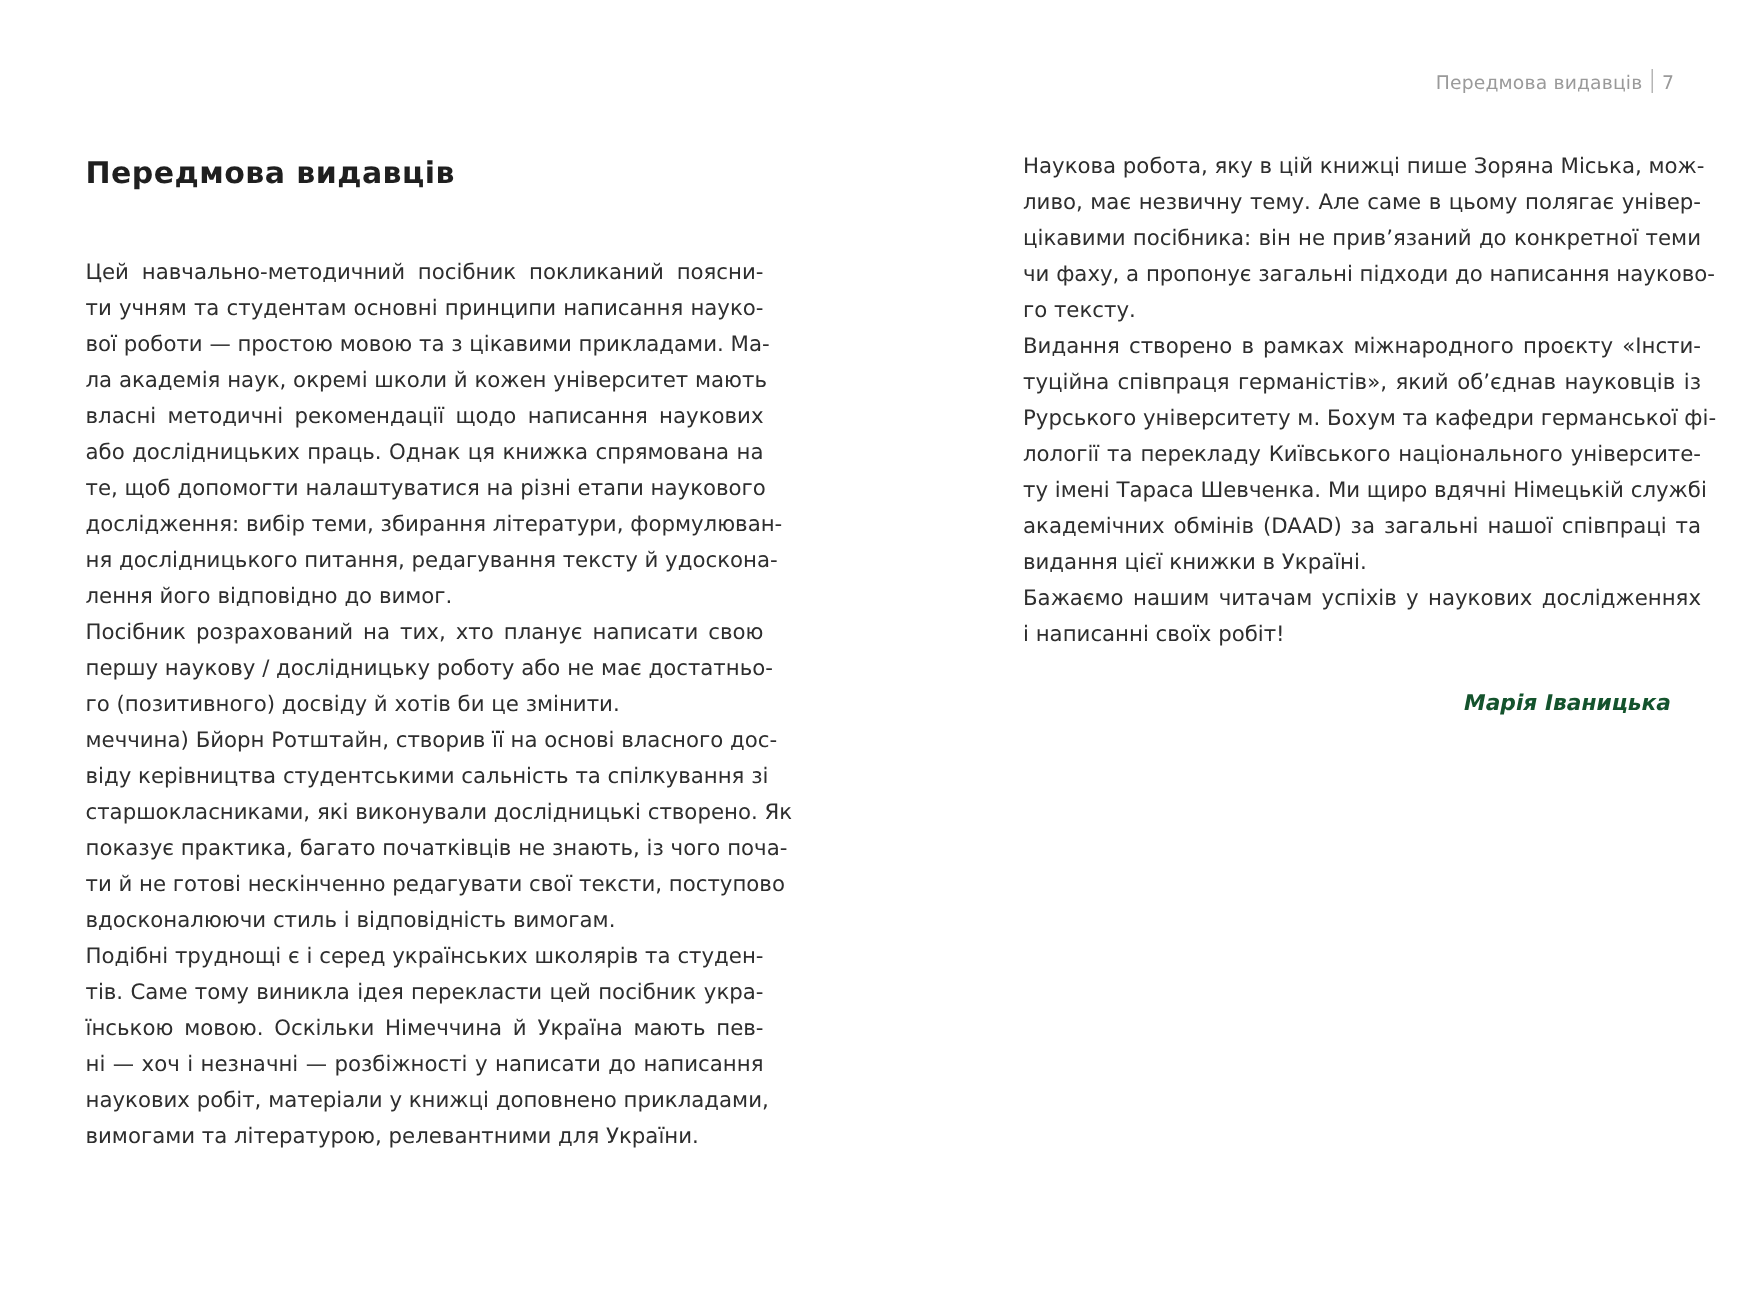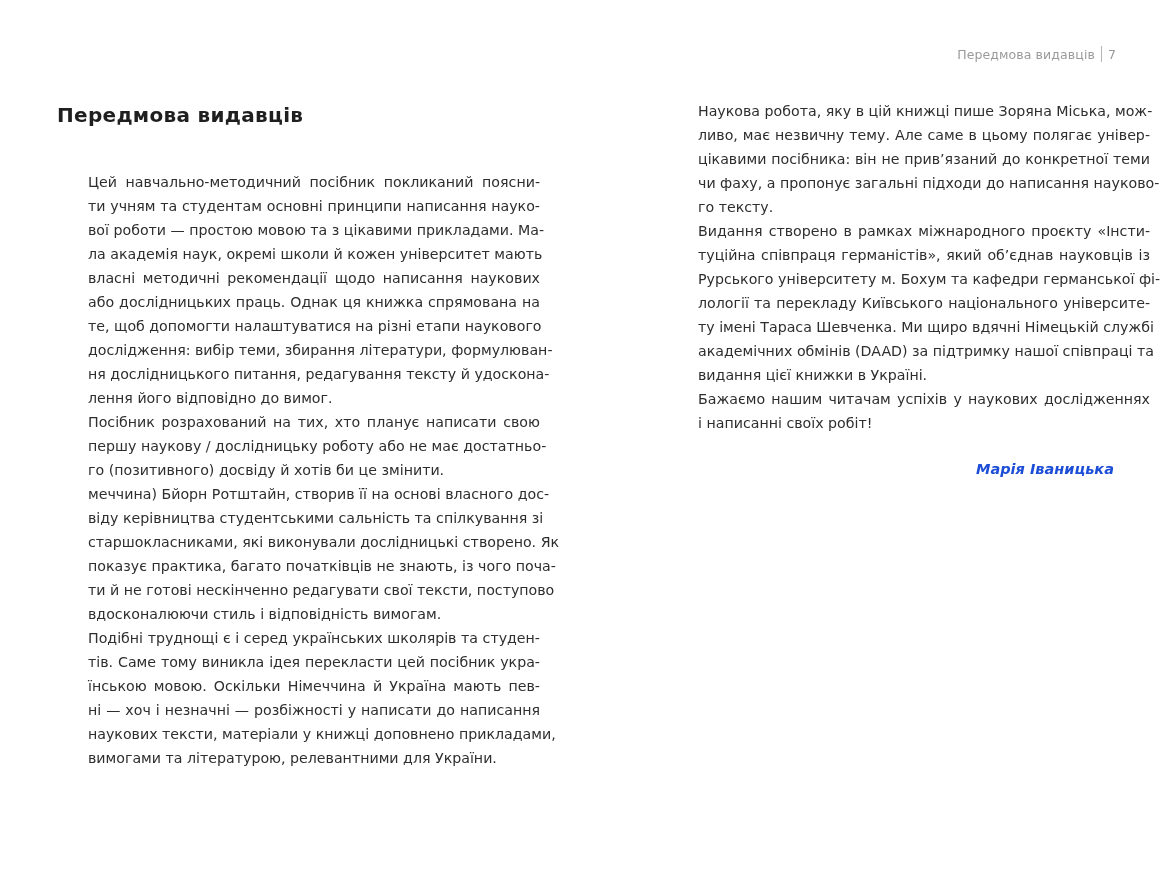--- a/index.html
+++ b/index.html
@@ -42,40 +42,40 @@
       margin: 0;
       letter-spacing: 0.3px;
     }
     .column {
       position: absolute;
       width: 452px;
       font-size: 14.2px;
       line-height: 24px;
       color: #2e2e2e;
     }
-    .column.left { left: 57px; top: 170px; margin-left: 31px; }
-    .column.right { left: 698px; top: 99px; }
+    .column.left { left: 57px; top: 170px; }
+    .column.right { left: 682px; top: 99px; }
     .line {
       display: block;
       white-space: nowrap;
       text-align: justify;
       text-align-last: justify;
       height: 24px;
     }
     .line.last {
       text-align-last: left;
     }
     .signature {
       position: absolute;
       right: 54px;
       top: 461px;
       font-size: 14.5px;
       font-weight: bold;
       font-style: italic;
-      color: #1d4ed8;
+      color: #14532d;
     }
   </style>
 </head>
 <body>
 
 <div class="running-header">
   <span>Передмова видавців</span>
   <span class="sep"></span>
   <span>7</span>
 </div>
@@ -99,34 +99,34 @@
   <span class="line">меччина) Бйорн Ротштайн, створив її на основі власного дос-</span>
   <span class="line">віду керівництва студентськими сальність та спілкування зі</span>
   <span class="line">старшокласниками, які виконували дослідницькі створено. Як</span>
   <span class="line">показує практика, багато початківців не знають, із чого поча-</span>
   <span class="line">ти й не готові нескінченно редагувати свої тексти, поступово</span>
   <span class="line last">вдосконалюючи стиль і відповідність вимогам.</span>
   <span class="line">Подібні труднощі є і серед українських школярів та студен-</span>
   <span class="line">тів. Саме тому виникла ідея перекласти цей посібник укра-</span>
   <span class="line">їнською мовою. Оскільки Німеччина й Україна мають пев-</span>
   <span class="line">ні — хоч і незначні — розбіжності у написати до написання</span>
-  <span class="line">наукових тексти, матеріали у книжці доповнено прикладами,</span>
+  <span class="line">наукових робіт, матеріали у книжці доповнено прикладами,</span>
   <span class="line last">вимогами та літературою, релевантними для України.</span>
 </div>
 
 <div class="column right">
   <span class="line">Наукова робота, яку в цій книжці пише Зоряна Міська, мож-</span>
   <span class="line">ливо, має незвичну тему. Але саме в цьому полягає універ-</span>
   <span class="line">цікавими посібника: він не прив’язаний до конкретної теми</span>
   <span class="line">чи фаху, а пропонує загальні підходи до написання науково-</span>
   <span class="line last">го тексту.</span>
   <span class="line">Видання створено в рамках міжнародного проєкту «Інсти-</span>
   <span class="line">туційна співпраця германістів», який об’єднав науковців із</span>
   <span class="line">Рурського університету м. Бохум та кафедри германської фі-</span>
   <span class="line">лології та перекладу Київського національного університе-</span>
   <span class="line">ту імені Тараса Шевченка. Ми щиро вдячні Німецькій службі</span>
-  <span class="line">академічних обмінів (DAAD) за підтримку нашої співпраці та</span>
+  <span class="line">академічних обмінів (DAAD) за загальні нашої співпраці та</span>
   <span class="line last">видання цієї книжки в Україні.</span>
   <span class="line">Бажаємо нашим читачам успіхів у наукових дослідженнях</span>
   <span class="line last">і написанні своїх робіт!</span>
 </div>
 
 <div class="signature">Марія Іваницька</div>
 
 </body></html>

